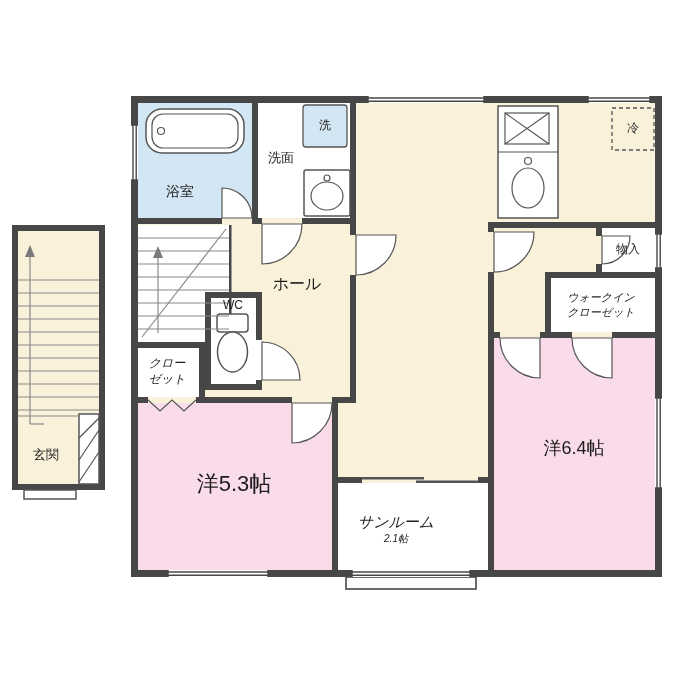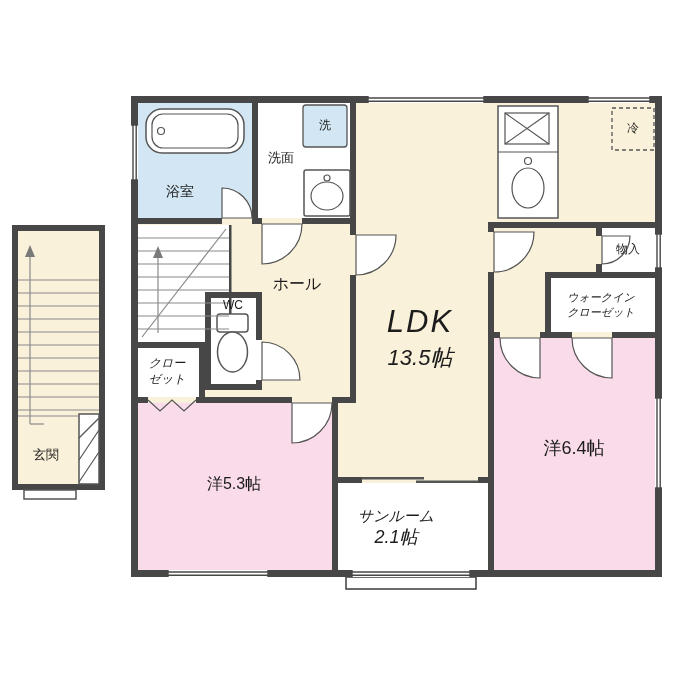--- a/index.html
+++ b/index.html
@@ -227,38 +227,34 @@
     </g>
     <rect class="fx" x="24" y="490" width="52" height="9"></rect>
   </g>
 </svg>
 
   <div class="lbl" style="left:180px;top:191px;font-size:14px">浴室</div>
   <div class="lbl" style="left:281px;top:158px;font-size:13px">洗面</div>
   <div class="lbl" style="left:325px;top:126px;font-size:12px">洗</div>
   <div class="lbl" style="left:633px;top:129px;font-size:12px">冷</div>
 
-  <div class="lbl" style="left:420px;top:337px">
-    <span style="font-size:31px;letter-spacing:2px">LDK</span>
-    <span style="font-size:22px">13.5帖</span>
-  </div>
 
   <div class="lbl" style="left:628px;top:250px;font-size:12px">物入</div>
 
   <div class="lbl" style="left:601px;top:305px;font-size:11px">
     <span>ウォークイン</span>
     <span>クローゼット</span>
   </div>
 
   <div class="lbl" style="left:574px;top:449px;font-size:18px">洋6.4帖</div>
-  <div class="lbl" style="left:234px;top:484px;font-size:16px">洋5.3帖</div>
+  <div class="lbl" style="left:234px;top:484px;font-size:22px">洋5.3帖</div>
 
   <div class="lbl" style="left:396px;top:528px">
     <span style="font-size:15px">サンルーム</span>
-    <span style="font-size:18px">2.1帖</span>
+    <span style="font-size:10px">2.1帖</span>
   </div>
 
   <div class="lbl" style="left:233px;top:306px;font-size:12px">WC</div>
   <div class="lbl" style="left:297px;top:284px;font-size:16px">ホール</div>
 
   <div class="lbl" style="left:167px;top:372px;font-size:12px">
     <span>クロー</span>
     <span>ゼット</span>
   </div>
 

